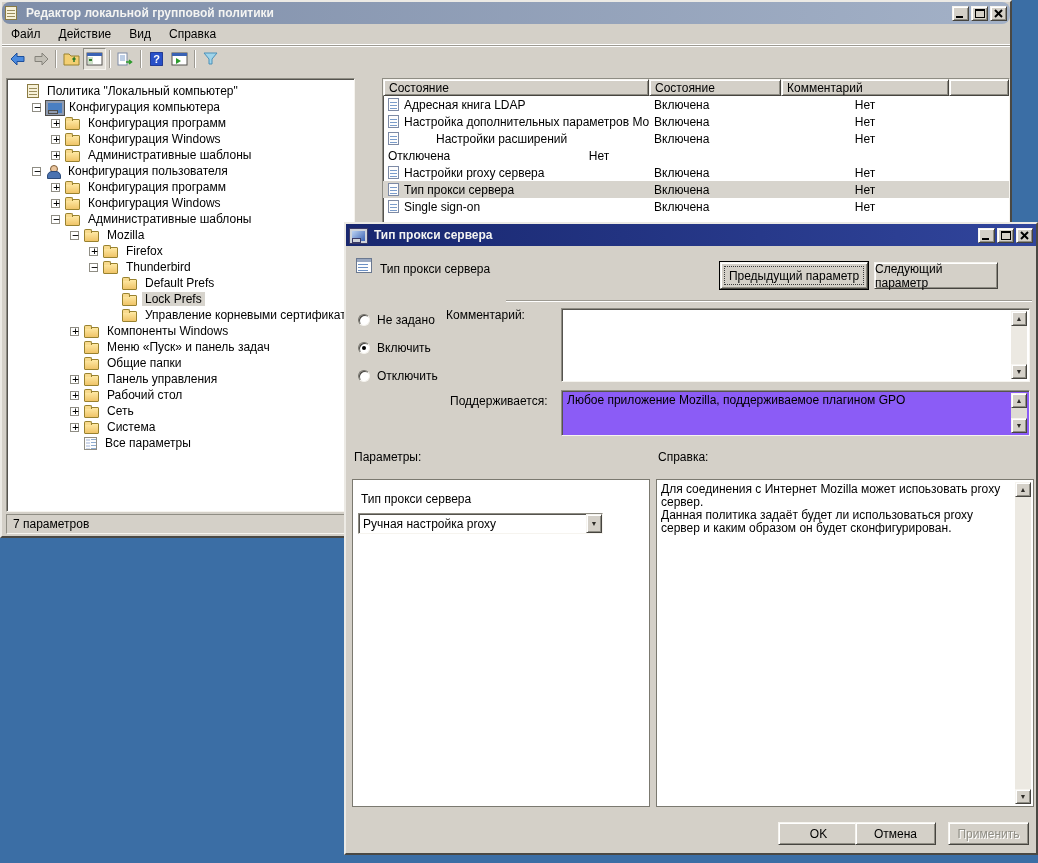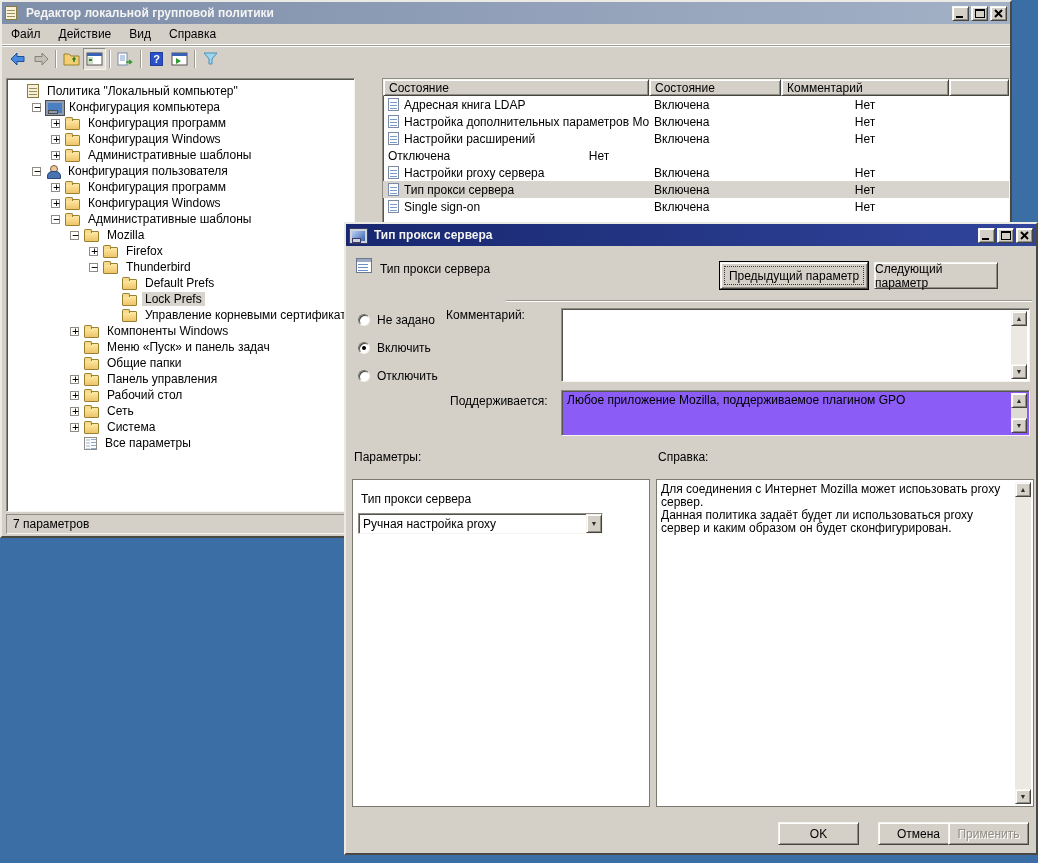--- a/index.html
+++ b/index.html
@@ -7,21 +7,21 @@
   #screen { position:relative; width:1038px; height:863px; overflow:hidden; background:#3b6ea5; }
 
   
   .frame { background:#d4d0c8; border:2px solid; border-color:#eceae5 #4a4843 #4a4843 #eceae5; }
   .bevel-up { background:#d4d0c8; border:1px solid; border-color:#f6f4ef #46443f #46443f #f6f4ef; box-shadow: inset 1px 1px 0 #ffffff, inset -1px -1px 0 #8f8d84; }
   .groove { border-top:1px solid #9d9a92; border-bottom:1px solid #ffffff; height:0; }
 
   
   #main-window { position:absolute; left:0; top:0; width:1012px; height:538px; }
   .titlebar { height:22px; margin:0; display:flex; align-items:center; padding:0 3px; gap:4px; }
-  #main-titlebar { background:linear-gradient(90deg,#7f8ea9,#a3b1c7); }
+  #main-titlebar { background:linear-gradient(90deg,#7f8ea9,#a3b1c7);border-radius:8px; }
   .titlebar .title { color:#f4f4f2; font-weight:bold; font-size:12px; flex:1; white-space:nowrap; overflow:hidden; }
   .winbtns { display:flex; gap:2px; }
   .winbtn { width:17px; height:15px; display:flex; align-items:center; justify-content:center; position:relative; }
   .winbtn svg { display:block; }
 
   #menubar { height:21px; display:flex; align-items:center; border-bottom:1px solid #fff; }
   .menu-item { font-size:12px; color:#000; padding:2px 9px; cursor:default; }
 
   #toolbar { height:26px; display:flex; align-items:center; padding-left:4px; border-top:1px solid #9d9a92; box-shadow:inset 0 1px 0 #fff; }
   .tb-btn { width:23px; height:22px; display:flex; align-items:center; justify-content:center; border:1px solid transparent; }
@@ -372,21 +372,21 @@
           </div>
           <div class="list-row">
             <div class="cell" style="width: 266px;">
               <span class="ico ico-doc"></span>
               <span>Настройка дополнительных параметров Mozilla</span>
             </div>
             <div class="cell" style="width: 132px;">Включена</div>
             <div class="cell" style="width: 168px; justify-content: center;">Нет</div>
           </div>
           <div class="list-row">
-            <div class="cell" style="width: 266px;">
+            <div class="cell" style="width: 266px; gap: 32px;">
               <span class="ico ico-doc"></span>
               <span>Настройки расширений</span>
             </div>
             <div class="cell" style="width: 132px;">Включена</div>
             <div class="cell" style="width: 168px; justify-content: center;">Нет</div>
           </div>
           <div class="list-row">
             <div class="cell" style="width: 132px;">Отключена</div>
             <div class="cell" style="width: 168px; justify-content: center;">Нет</div>
           </div>
@@ -504,16 +504,16 @@
           <div>Для соединения с Интернет Mozilla может испоьзовать proxy сервер.</div>
           <div>Данная политика задаёт будет ли использоваться proxy сервер и каким образом он будет сконфигурирован.</div>
         </div>
       <div class="sb">
         <div class="sb-btn sb-up">▲</div>
         <div class="sb-btn sb-down">▼</div>
       </div>
     </div>
 
     <div class="btn" style="position:absolute;left:432px;top:598px;width:81px;height:23px;">OK</div>
-    <div class="btn" style="position:absolute;left:532px;top:598px;width:81px;height:23px;">Отмена</div>
+    <div class="btn" style="position:absolute;left:509px;top:598px;width:81px;height:23px;">Отмена</div>
     <div class="btn disabled" style="position:absolute;left:602px;top:598px;width:81px;height:23px;">Применить</div>
   </div>
 </div>
 
 </body></html>

